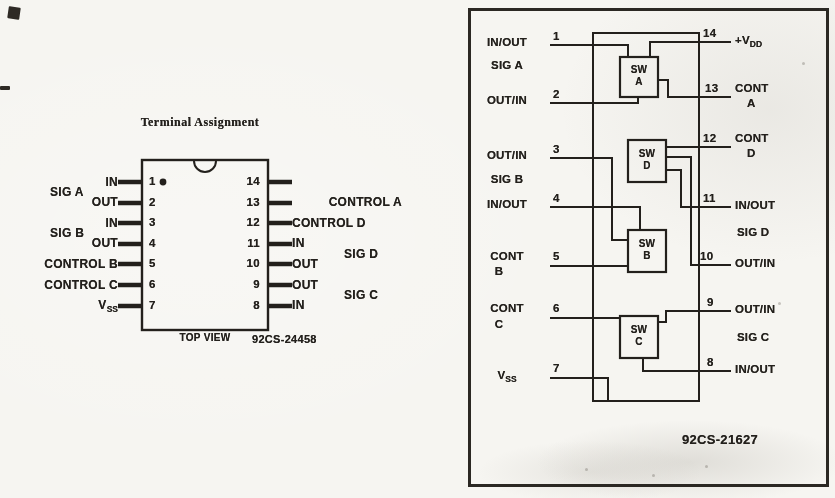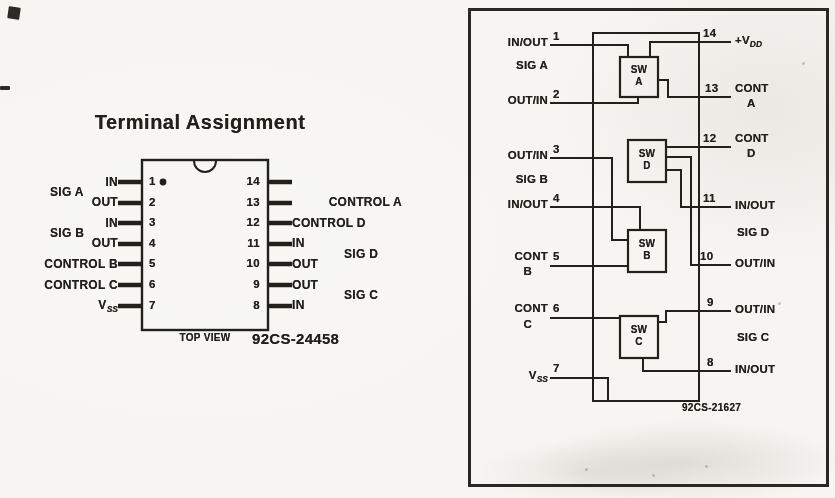--- a/index.html
+++ b/index.html
@@ -17,23 +17,23 @@
       radial-gradient(ellipse 300px 220px at 770px 110px, rgba(128,122,110,.10), transparent 70%),
       radial-gradient(ellipse 500px 300px at 200px 240px, rgba(255,255,255,.25), transparent 75%);
   }
   .lbl {
     position:absolute; font-weight:bold; font-size:12px; line-height:12px;
     letter-spacing:.3px; white-space:nowrap; color:#23201c;
     text-shadow:0 0 .6px rgba(35,32,28,.75);
   }
   .r { text-align:right; }
   .c { text-align:center; }
-  .fd { font-size:11.5px; line-height:11.5px; letter-spacing:.2px; }
+  .fd { font-size:11.5px; line-height:11.5px; letter-spacing:.2px;text-align:center; }
   .num { font-size:11.5px; line-height:11.5px; }
-  sub.vs { font-size:8.5px; font-weight:bold; vertical-align:-2.5px; letter-spacing:0;font-style:italic; }
+  sub.vs { font-size:8.5px; font-weight:bold; vertical-align:-2.5px; letter-spacing:0; }
   .fd-frame {
     position:absolute; left:468px; top:8px; width:361px; height:479px;
     border:3px solid #2b2823;
   }
   .swlbl {
     position:absolute; text-align:center; font-weight:bold;
     font-size:10px; line-height:12px; letter-spacing:.3px;
     text-shadow:0 0 .6px rgba(35,32,28,.75);
   }
   svg.art { position:absolute; left:0; top:0; }
@@ -97,21 +97,21 @@
       <path d="M731 371 H643 V358"></path>
       <path d="M731 311 H666 V322 H658"></path>
       <path d="M731 265 H691 V157 H666"></path>
       <path d="M731 207 H681 V170 H666"></path>
       <path d="M731 147 H666"></path>
       <path d="M731 97 H668 V80 H658"></path>
       <path d="M731 42 H650 V57"></path>
     </g>
   </svg>
 
-  <div class="lbl c" style="left:60px;top:113px;width:280px;font-size:20px;line-height:19px;letter-spacing:.5px;">Terminal Assignment</div>
+  <div class="lbl c" style="left:60px;top:113px;width:280px;font-size:12px;line-height:19px;letter-spacing:.5px;font-family:Liberation Serif, serif;">Terminal Assignment</div>
 
   <div class="lbl r" style="left:28px;top:176px;width:90px;">IN</div>
   <div class="lbl r" style="left:28px;top:196px;width:90px;">OUT</div>
   <div class="lbl r" style="left:28px;top:217px;width:90px;">IN</div>
   <div class="lbl r" style="left:28px;top:237px;width:90px;">OUT</div>
   <div class="lbl r" style="left:28px;top:258px;width:90px;">CONTROL B</div>
   <div class="lbl r" style="left:28px;top:279px;width:90px;">CONTROL C</div>
   <div class="lbl r" style="left:28px;top:299px;width:90px;">
     <span>V</span><sub class="vs">SS</sub>
   </div>
@@ -136,21 +136,21 @@
   <div class="lbl num" style="left:149px;top:300px;width:18px;">7</div>
   <div class="lbl num r" style="left:230px;top:176px;width:30px;">14</div>
   <div class="lbl num r" style="left:230px;top:197px;width:30px;">13</div>
   <div class="lbl num r" style="left:230px;top:217px;width:30px;">12</div>
   <div class="lbl num r" style="left:230px;top:238px;width:30px;">11</div>
   <div class="lbl num r" style="left:230px;top:258px;width:30px;">10</div>
   <div class="lbl num r" style="left:230px;top:279px;width:30px;">9</div>
   <div class="lbl num r" style="left:230px;top:300px;width:30px;">8</div>
 
   <div class="lbl c" style="left:142px;top:332px;width:126px;font-size:10px;">TOP VIEW</div>
-  <div class="lbl" style="left:252px;top:333px;font-size:15px;">92CS-24458</div>
+  <div class="lbl" style="left:252px;top:333px;font-size:11px;">92CS-24458</div>
 
   <div class="lbl fd r" style="left:466px;top:37px;width:82px;">IN/OUT</div>
   <div class="lbl fd r" style="left:466px;top:60px;width:82px;">SIG A</div>
   <div class="lbl fd r" style="left:466px;top:95px;width:82px;">OUT/IN</div>
   <div class="lbl fd r" style="left:466px;top:150px;width:82px;">OUT/IN</div>
   <div class="lbl fd r" style="left:466px;top:174px;width:82px;">SIG B</div>
   <div class="lbl fd r" style="left:466px;top:199px;width:82px;">IN/OUT</div>
   <div class="lbl fd r" style="left:466px;top:251px;width:82px;">CONT</div>
   <div class="lbl fd r" style="left:466px;top:266px;width:66px;">B</div>
   <div class="lbl fd r" style="left:466px;top:303px;width:82px;">CONT</div>
@@ -199,15 +199,15 @@
   </div>
   <div class="swlbl" style="left:628px;top:238px;width:38px;">
     <div>SW</div>
     <div>B</div>
   </div>
   <div class="swlbl" style="left:620px;top:324px;width:38px;">
     <div>SW</div>
     <div>C</div>
   </div>
 
-  <div class="lbl" style="left:682px;top:402px;font-size:10px;">92CS-21627</div>
+  <div class="lbl" style="left:682px;top:434px;font-size:13px;">92CS-21627</div>
 
 </div>
 
 </body></html>

